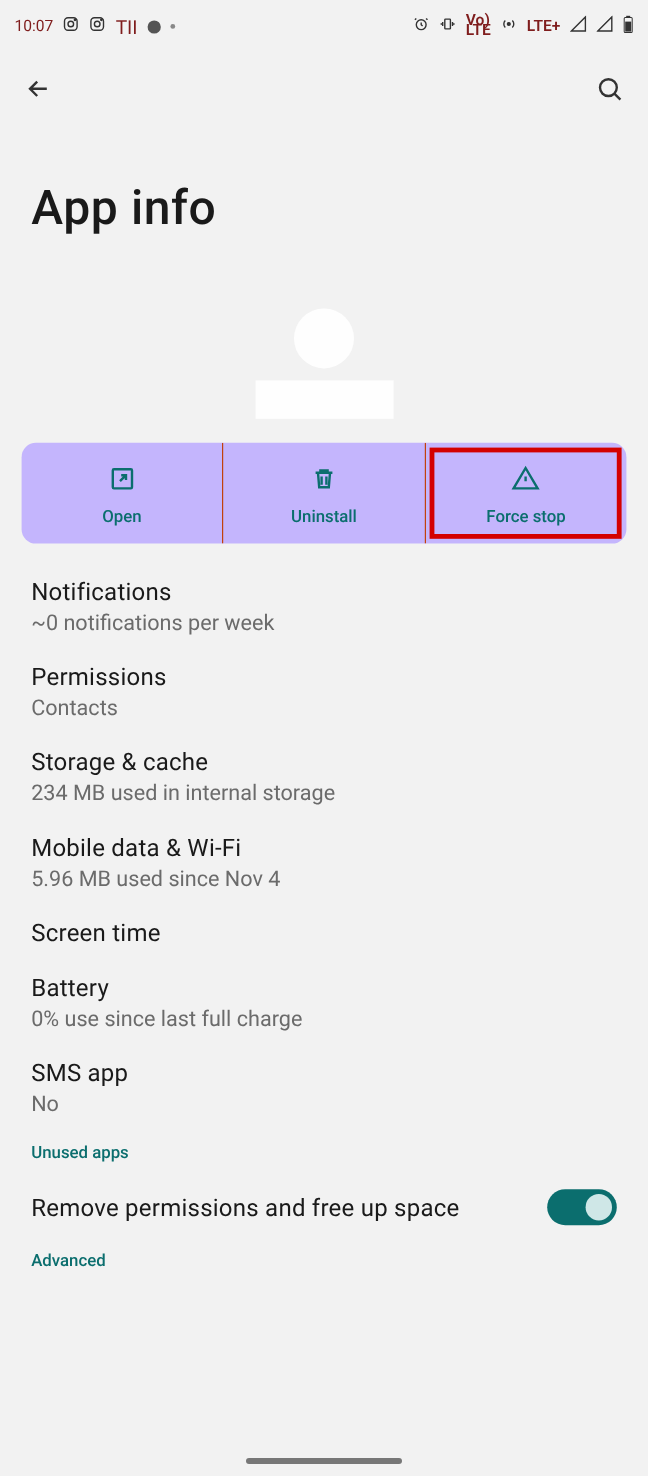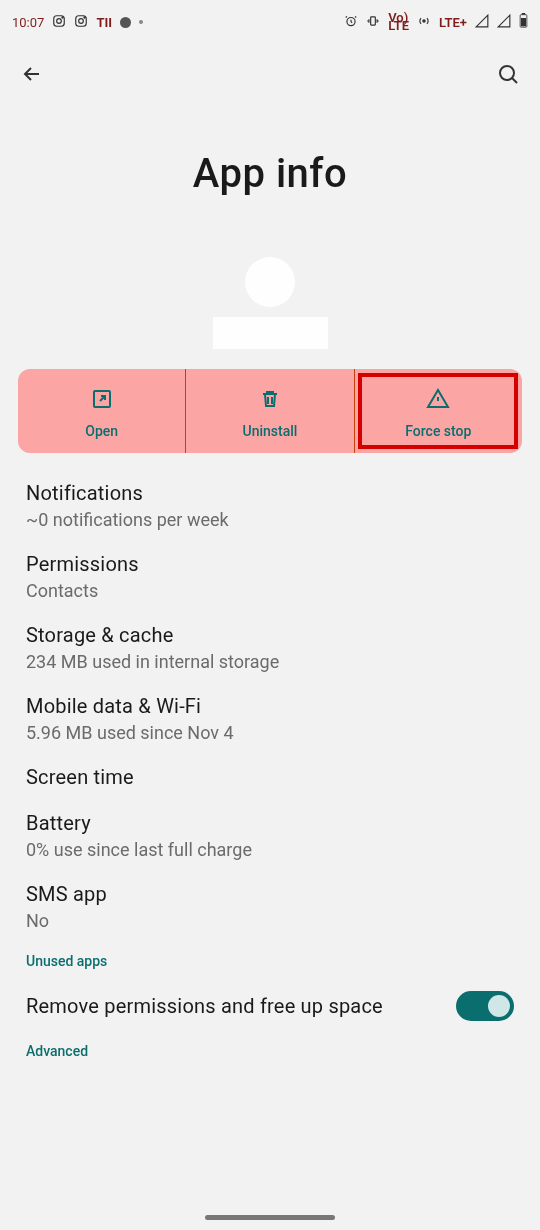--- a/index.html
+++ b/index.html
@@ -4,26 +4,26 @@
 <style>
   * { box-sizing: border-box; margin: 0; padding: 0; }
   html, body { width: 540px; height: 1230px; font-family: Roboto, "Segoe UI", Arial, sans-serif; background: #f2f2f2; color: #1f1f1f; overflow: hidden; }
   .status-bar { display: flex; justify-content: space-between; align-items: center; height: 44px; padding: 0 12px; font-size: 14px; color: #7f1d1d; }
   .status-left, .status-right { display: flex; align-items: center; gap: 8px; }
   .status-left span, .status-right span { font-size: 13px; }
   .status-dot { width: 11px; height: 11px; border-radius: 50%; background: #555; display:inline-block; }
   .status-small-dot { width:4px;height:4px;border-radius:50%;background:#888;display:inline-block;}
   .topbar { display: flex; align-items: center; justify-content: space-between; padding: 18px 20px 10px 20px; }
   .icon-svg { stroke: #333; fill:none; stroke-width:2; }
-  .title-wrap { padding: 50px 26px 60px 26px; text-align: center; }
+  .title-wrap { padding: 50px 26px 60px 26px; }
   .title { font-size: 40px; font-weight: 500; color:#1a1a1a; letter-spacing:0.5px;}
   .app-icon-wrap { display:flex; flex-direction:column; align-items:center; gap:10px; margin-bottom:20px;}
   .app-icon-circle { width:50px;height:50px;border-radius:50%;background:#fefefe;}
   .app-name-box { width:115px; height:32px; background:#fefefe;}
-  .action-row { display:flex; margin:0 18px; background:#fca5a5; border-radius:12px; overflow:hidden;}
+  .action-row { display:flex; margin:0 18px; background:#c4b5fd; border-radius:12px; overflow:hidden;}
   .action-btn { flex:1; display:flex; flex-direction:column; align-items:center; justify-content:center; padding:18px 0 14px 0; gap:8px;}
   .action-btn + .action-btn { border-left:1px solid #c2410c;}
   .action-highlight { outline:4px solid #d40000; outline-offset:-8px;}
   .action-label { font-size:14px; color:#0b6e6e; font-weight:500;}
   .action-icon { color:#0b6e6e; }
   .list { padding: 28px 26px 0 26px; display:flex; flex-direction:column; gap:22px;}
   .row-title { font-size:20px; color:#1a1a1a; letter-spacing:0.2px;}
   .row-sub { font-size:18px; color:#6b6b6b; margin-top:4px;}
   .section-label { font-size:14px; color:#0b6e6e; font-weight:500;}
   .toggle-row { display:flex; align-items:center; justify-content:space-between;}
@@ -45,21 +45,21 @@
           <circle cx="18" cy="6" r="1" fill="#333"></circle>
         </svg>
     </span>
     <span>
       <svg width="14" height="14" viewBox="0 0 24 24" class="icon-svg">
           <rect x="3" y="3" width="18" height="18" rx="5"></rect>
           <circle cx="12" cy="12" r="4"></circle>
           <circle cx="18" cy="6" r="1" fill="#333"></circle>
         </svg>
     </span>
-    <span style="font-size:13px;font-weight:700;text-align:right;">TII</span>
+    <span style="font-size:16px;font-weight:400;text-align:right;">TII</span>
     <span class="status-dot"></span>
     <span class="status-small-dot"></span>
   </div>
   <div class="status-right">
     <span>
       <svg width="14" height="14" viewBox="0 0 24 24" class="icon-svg">
           <circle cx="12" cy="13" r="7"></circle>
           <path d="M12 10v3l2 2M5 4l-2 2M19 4l2 2"></path>
         </svg>
     </span>

